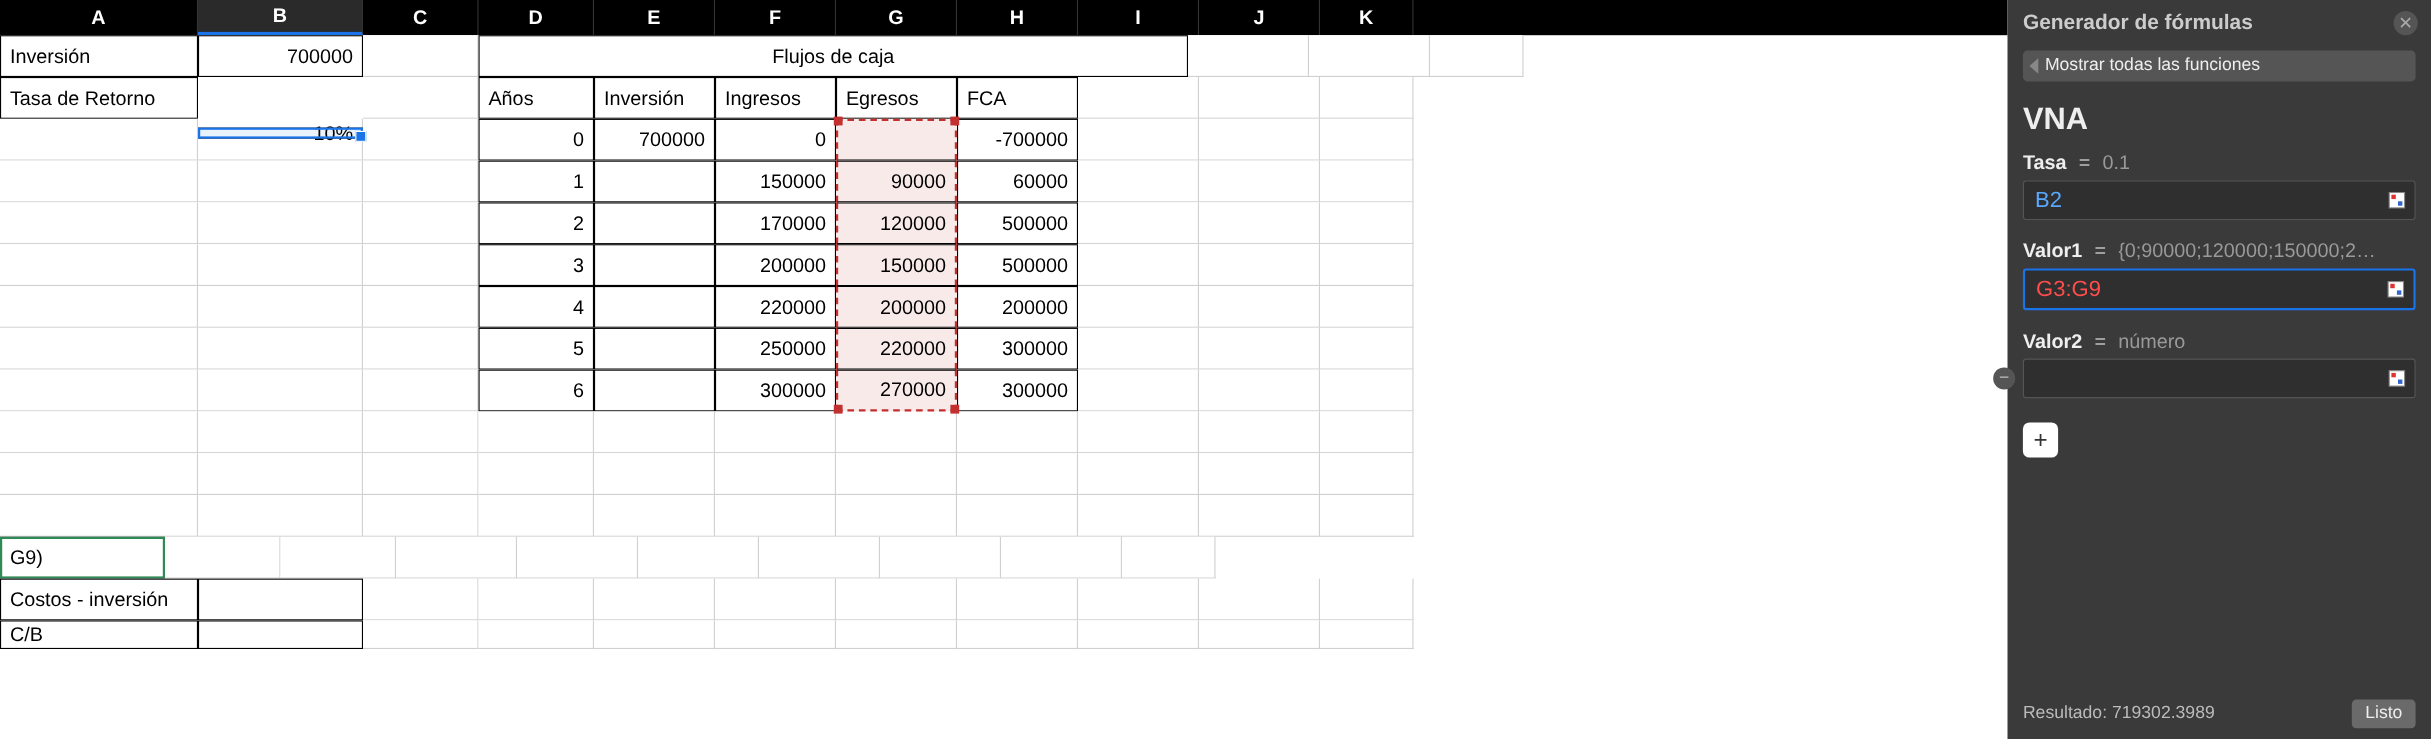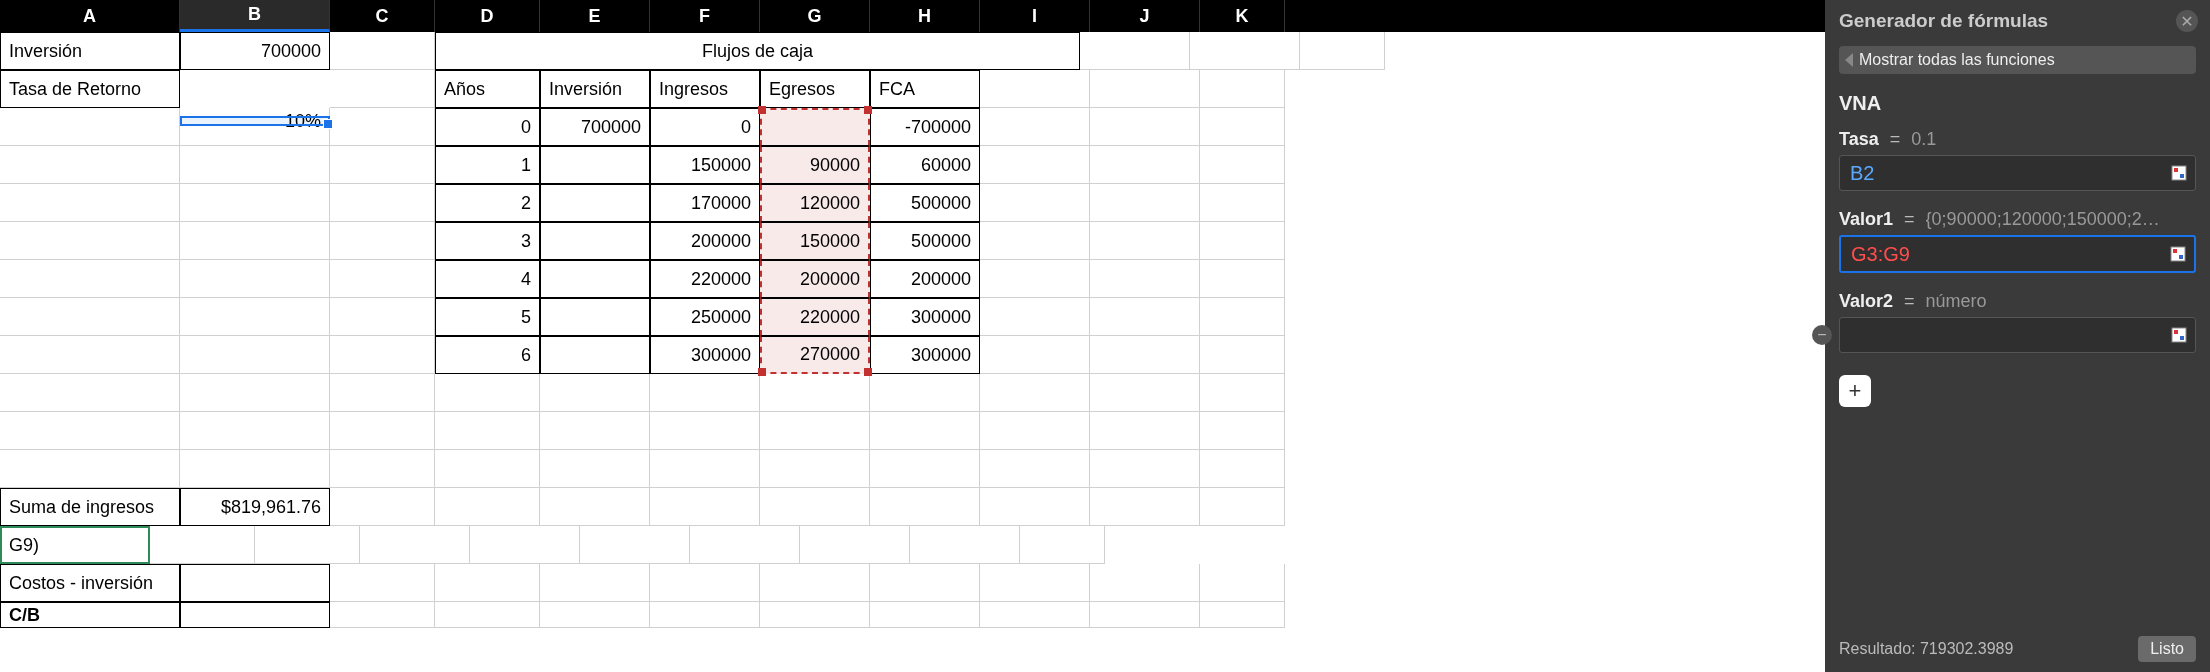--- a/index.html
+++ b/index.html
@@ -33,21 +33,21 @@
   .g3tl::before{left:-4px;top:-4px;} .g3tr::after{right:-4px;top:-4px;}
   .g9bl::before{left:-4px;bottom:-4px;} .g9br::after{right:-4px;bottom:-4px;}
   
   .editing{outline:2px solid #2e8b57;outline-offset:-2px;}
   
   .panel{width:385px;background:#3a3a3a;color:#ddd;display:flex;flex-direction:column;padding:10px 14px;box-sizing:border-box;font-size:17px;position:relative;}
   .panel h1{font-size:19px;font-weight:600;margin:0 0 14px 0;color:#ccc;}
   .close-x{position:absolute;right:12px;top:10px;width:22px;height:22px;border-radius:50%;background:#555;color:#aaa;display:flex;align-items:center;justify-content:center;font-size:16px;cursor:pointer;}
   .chip{display:inline-flex;align-items:center;background:#555;border-radius:4px;padding:5px 12px 5px 6px;color:#eee;font-size:16px;margin-bottom:18px;cursor:pointer;}
   .chip::before{content:"";display:inline-block;border-right:8px solid #888;border-top:7px solid transparent;border-bottom:7px solid transparent;margin-right:6px;}
-  .fn-name{font-size:20px;font-weight:600;color:#eee;margin:0 0 14px 0;}
+  .fn-name{font-size:28px;font-weight:600;color:#eee;margin:0 0 14px 0;}
   .arg{margin-bottom:6px;}
   .arg-label{font-size:18px;}
   .arg-label .nm{font-weight:700;color:#eee;}
   .arg-label .eq{color:#bbb;margin:0 6px;}
   .arg-label .val{color:#999;}
   .field{display:flex;align-items:center;background:#2f2f2f;border:1.5px solid #555;border-radius:3px;height:34px;margin:5px 0 12px 0;padding:0 8px;position:relative;}
   .field.active{border:2px solid #1a73e8;}
   .field input{flex:1;background:transparent;border:0;outline:0;color:#5aa9ff;font-size:20px;}
   .field.active input{color:#ff4d4d;}
   .picker-icon{width:16px;height:16px;display:inline-block;}
@@ -237,62 +237,49 @@
           <div class="cell D"></div>
           <div class="cell E"></div>
           <div class="cell F"></div>
           <div class="cell G"></div>
           <div class="cell H"></div>
           <div class="cell I"></div>
           <div class="cell J"></div>
           <div class="cell K"></div>
         </div>
 
-      <div class="row">
-        <div class="cell A lbl tb">Suma de ingresos</div>
-        <div class="cell B num tb">$819,961.76</div>
+
+      <div class="row">
+        <div class="cell B lbl tb editing">G9)</div>
         <div class="cell C"></div>
         <div class="cell D"></div>
         <div class="cell E"></div>
         <div class="cell F"></div>
         <div class="cell G"></div>
         <div class="cell H"></div>
         <div class="cell I"></div>
         <div class="cell J"></div>
         <div class="cell K"></div>
       </div>
 
       <div class="row">
-        <div class="cell B lbl tb editing">G9)</div>
+        <div class="cell A lbl tb">Costos - inversión</div>
+        <div class="cell B lbl tb"></div>
         <div class="cell C"></div>
         <div class="cell D"></div>
         <div class="cell E"></div>
         <div class="cell F"></div>
         <div class="cell G"></div>
         <div class="cell H"></div>
         <div class="cell I"></div>
         <div class="cell J"></div>
         <div class="cell K"></div>
       </div>
 
-      <div class="row">
-        <div class="cell A lbl tb">Costos - inversión</div>
-        <div class="cell B lbl tb"></div>
-        <div class="cell C"></div>
-        <div class="cell D"></div>
-        <div class="cell E"></div>
-        <div class="cell F"></div>
-        <div class="cell G"></div>
-        <div class="cell H"></div>
-        <div class="cell I"></div>
-        <div class="cell J"></div>
-        <div class="cell K"></div>
-      </div>
-
-      <div class="row" style="height:26px;font-weight:bold;">
+      <div class="row" style="height:26px;">
         <div class="cell A lbl tb">C/B</div>
         <div class="cell B lbl tb"></div>
         <div class="cell C"></div>
         <div class="cell D"></div>
         <div class="cell E"></div>
         <div class="cell F"></div>
         <div class="cell G"></div>
         <div class="cell H"></div>
         <div class="cell I"></div>
         <div class="cell J"></div>

